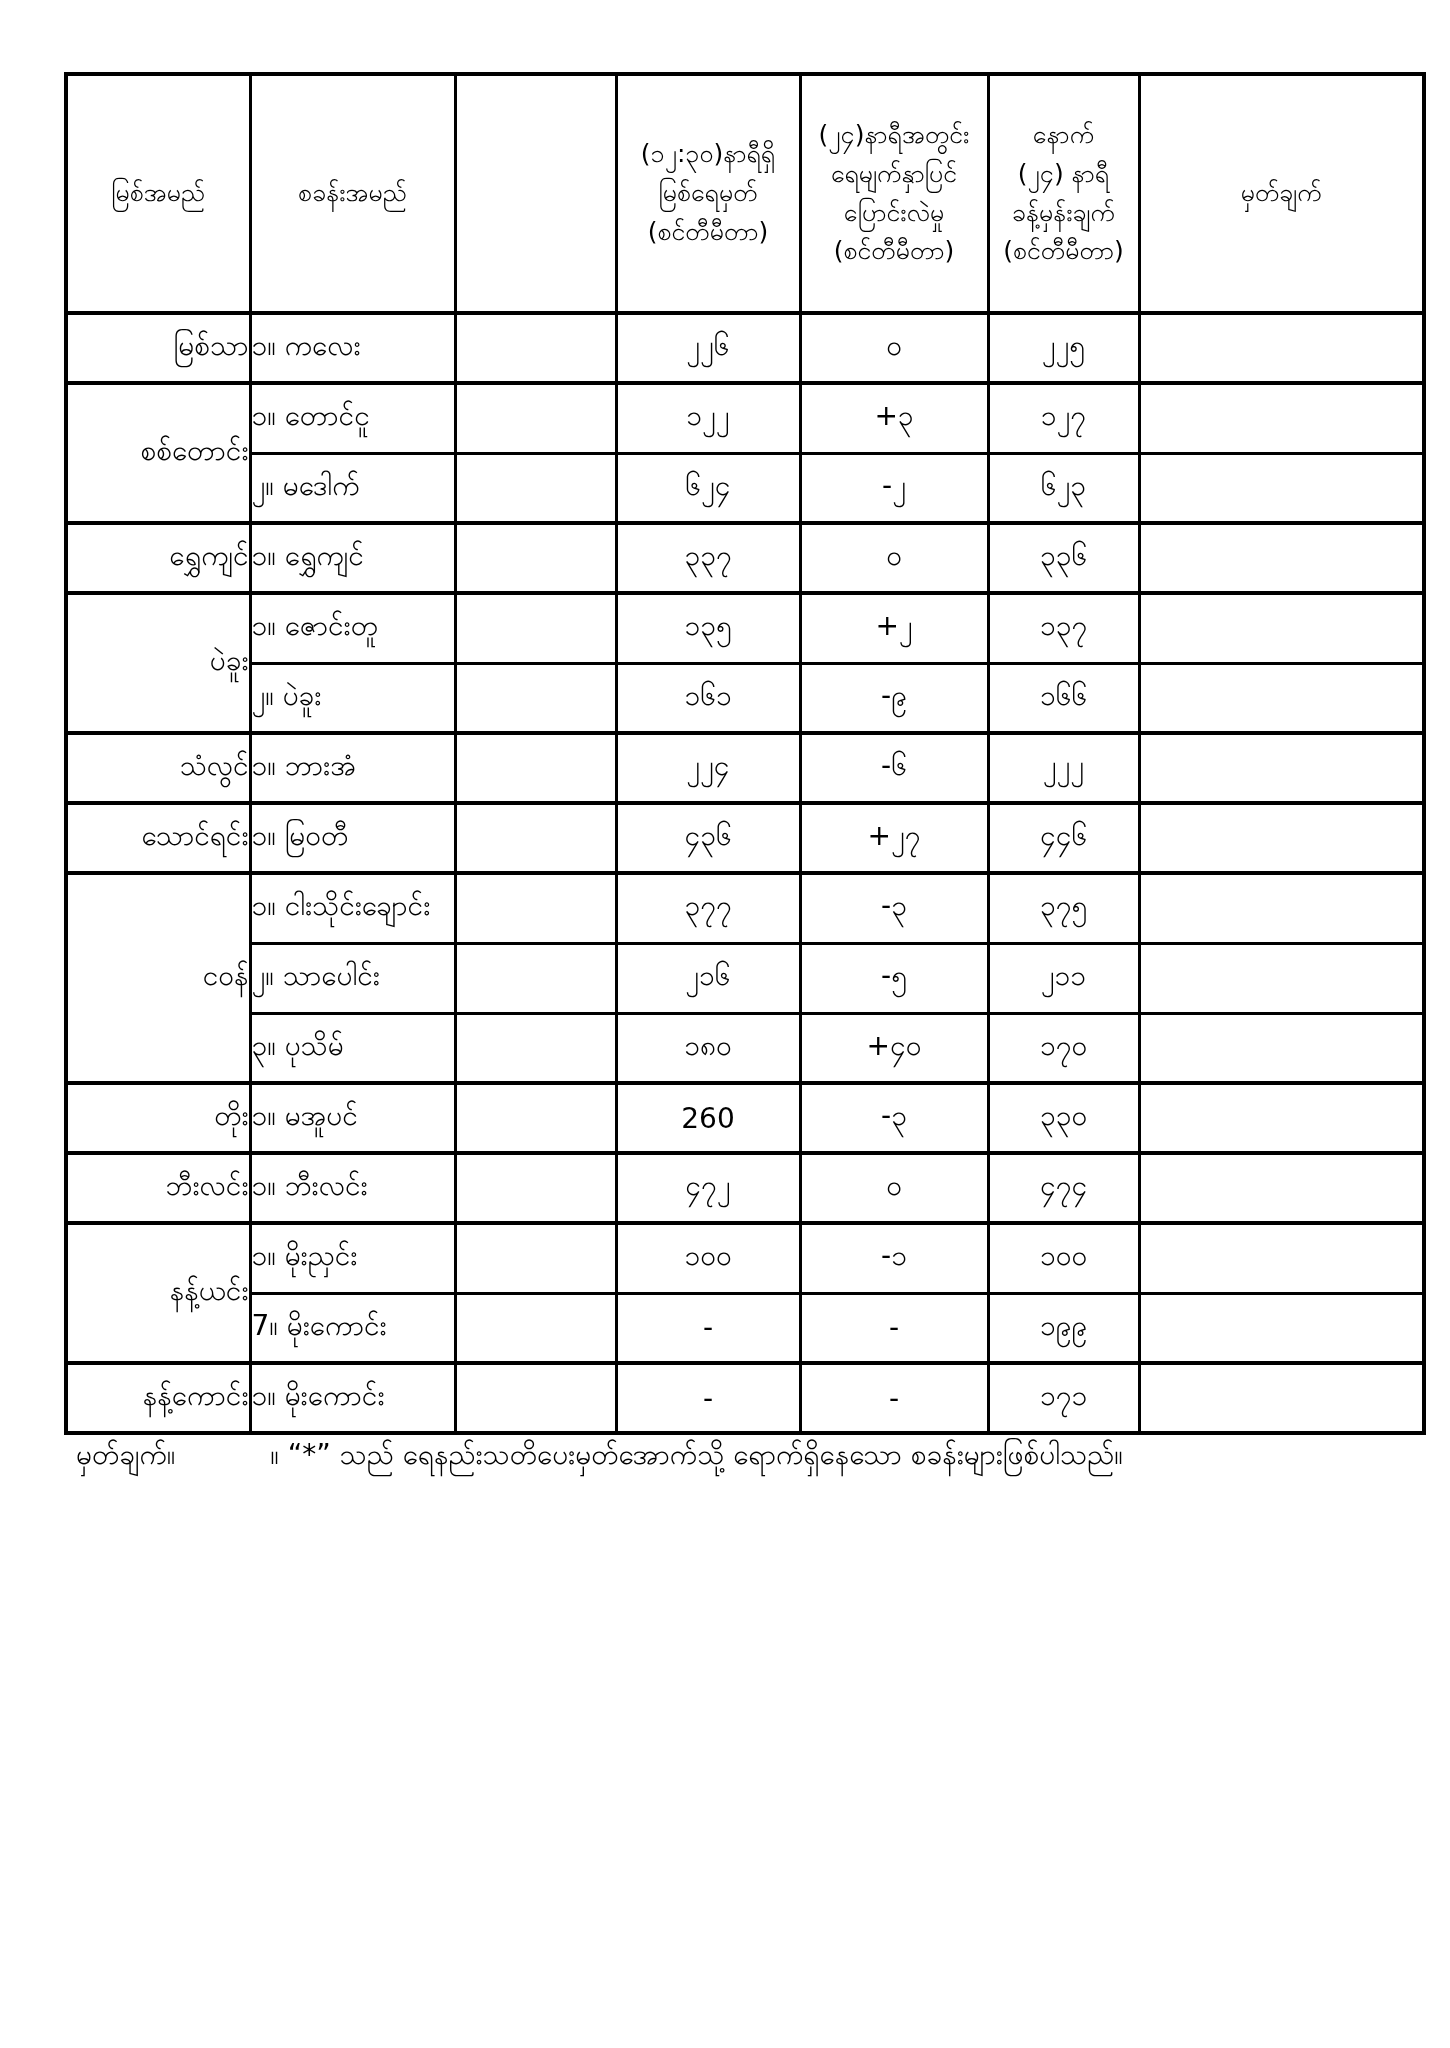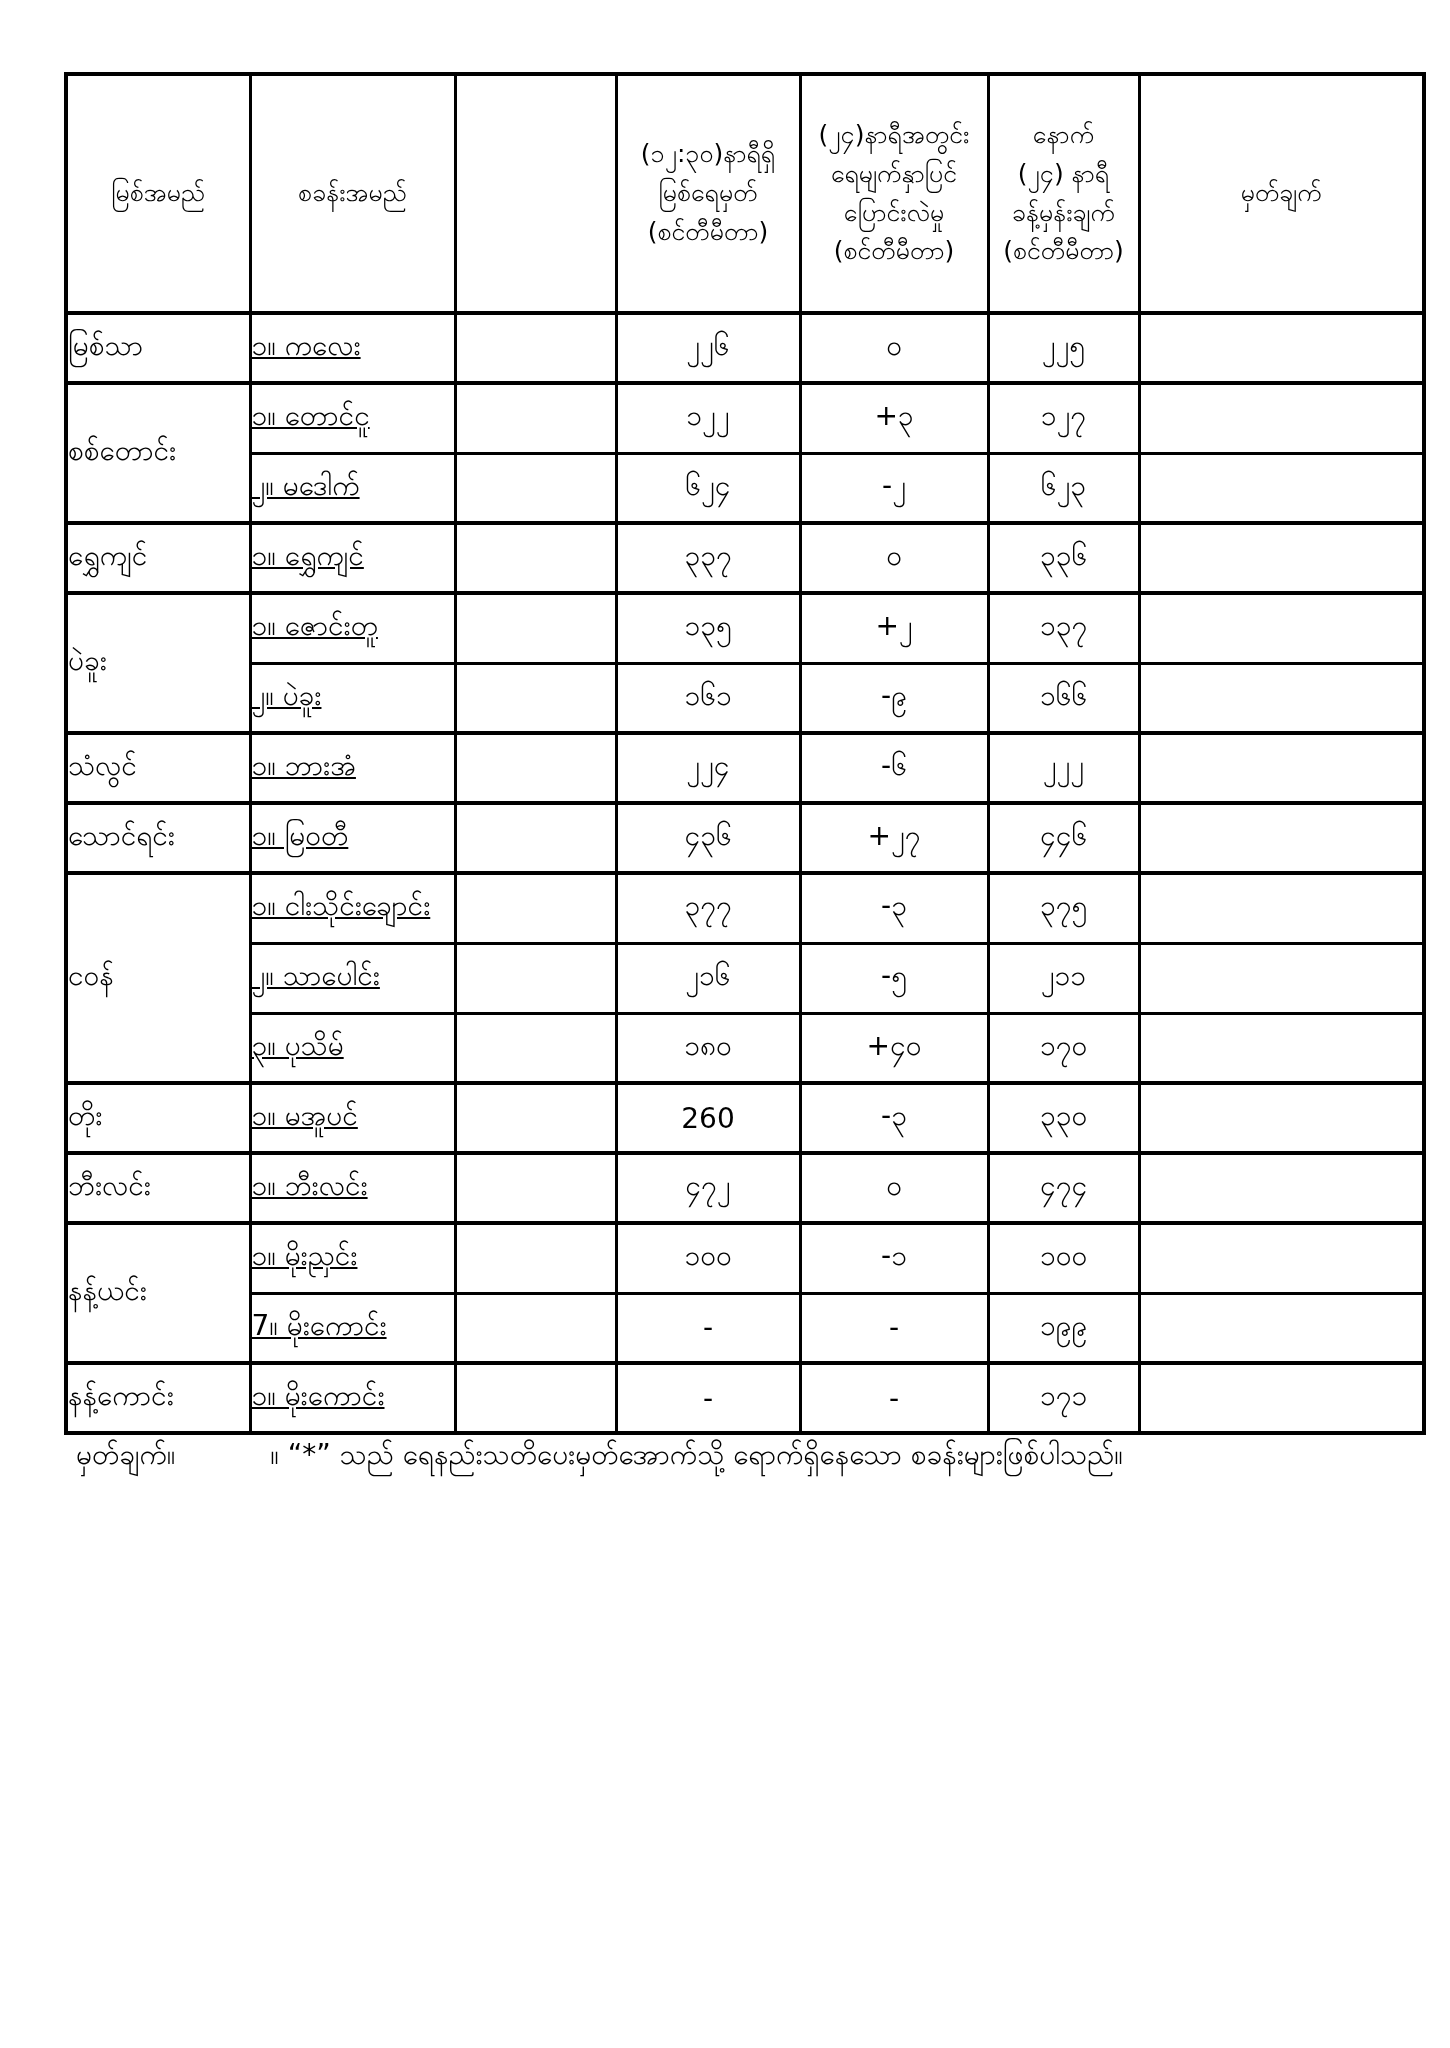--- a/index.html
+++ b/index.html
@@ -28,24 +28,24 @@
     font-weight:normal;
     font-size:25px;
     line-height:1.55;
     white-space:pre-line;
     text-align:center;
   }
   tbody tr{height:70px;}
   tbody tr.sub-row td{border-top-width:2px;}
   tbody tr.group-start td{border-top-width:4px;}
   td.river-cell{
-    text-align:left;padding-left:24px;font-size:28px;
+    text-align:right;padding-left:24px;font-size:28px;
   }
   td.station-cell{
-    text-align:left;padding-left:14px;font-size:28px;text-decoration:underline;
+    text-align:left;padding-left:14px;font-size:28px;
   }
   td.num-cell{
     text-align:center;font-size:28px;
   }
   .footnote{
     position:absolute;left:76px;top:1436px;
     font-size:28px;
     white-space:nowrap;
   }
   .footnote .fn-text{margin-left:95px;}

